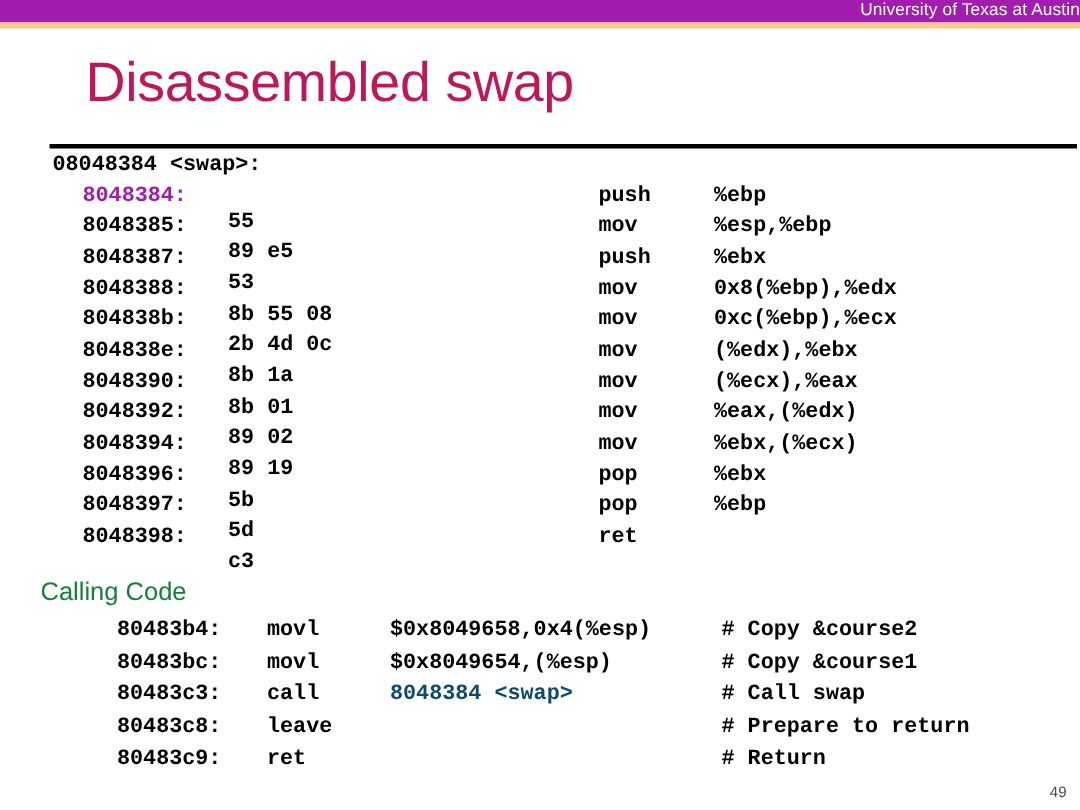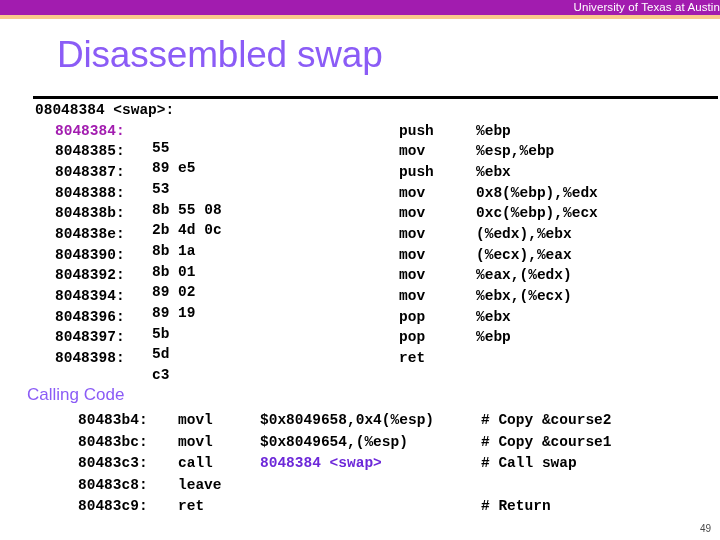--- a/index.html
+++ b/index.html
@@ -45,21 +45,21 @@
     background: #f9c98b;
   }
 
   
   #slide-title {
     position: absolute;
     left: 57px;
     top: 34px;
     font-size: 37px;
     font-weight: normal;
-    color: #8b5cf6;
+    color: #be185d;
     font-family: "Liberation Sans", sans-serif;
     white-space: nowrap;
     letter-spacing: -0.2px;
   }
 
   
   #title-rule {
     position: absolute;
     left: 33px;
     top: 96px;
@@ -118,21 +118,21 @@
   .addr-highlight {
     color: #a21caf;
   }
 
   
   #calling-code-label {
     position: absolute;
     left: 27px;
     top: 385px;
     font-size: 17px;
-    color: #8b5cf6;
+    color: #15803d;
     font-family: "Liberation Sans", sans-serif;
     white-space: nowrap;
   }
   #calling-block {
     position: absolute;
     left: 33px;
     top: 410px;
     width: 687px;
     font-family: "Liberation Mono", "DejaVu Sans Mono", monospace;
     font-size: 14.5px;
@@ -163,21 +163,21 @@
     top: 0;
     white-space: pre;
   }
   .call-comment {
     position: absolute;
     left: 448px;
     top: 0;
     white-space: pre;
   }
   .call-target {
-    color: #6d28d9;
+    color: #0c4a6e;
   }
 
   
   #page-number {
     position: absolute;
     right: 9px;
     bottom: 6px;
     font-size: 10px;
     color: #4a4a4a;
     font-family: "Liberation Sans", sans-serif;
@@ -213,18 +213,18 @@
     </div>
 </div>
 
 <div id="calling-code-label">Calling Code</div>
 
 <div id="calling-block">
   <div id="calling-rows">
       <div class="call-row"><span class="call-addr">80483b4:</span><span class="call-mnem">movl</span><span class="call-ops">$0x8049658,0x4(%esp)</span><span class="call-comment"># Copy &amp;course2</span></div>
       <div class="call-row"><span class="call-addr">80483bc:</span><span class="call-mnem">movl</span><span class="call-ops">$0x8049654,(%esp)</span><span class="call-comment"># Copy &amp;course1</span></div>
       <div class="call-row"><span class="call-addr">80483c3:</span><span class="call-mnem">call</span><span class="call-ops call-target">8048384 &lt;swap&gt;</span><span class="call-comment"># Call swap</span></div>
-      <div class="call-row"><span class="call-addr">80483c8:</span><span class="call-mnem">leave</span><span class="call-ops"></span></div>
+      <div class="call-row"><span class="call-addr">80483c8:</span><span class="call-mnem">leave</span><span class="call-ops"></span><span class="call-comment"># Prepare to return</span></div>
       <div class="call-row"><span class="call-addr">80483c9:</span><span class="call-mnem">ret</span><span class="call-ops"></span><span class="call-comment"># Return</span></div>
     </div>
 </div>
 
 <div id="page-number">49</div>
 
 </body></html>

